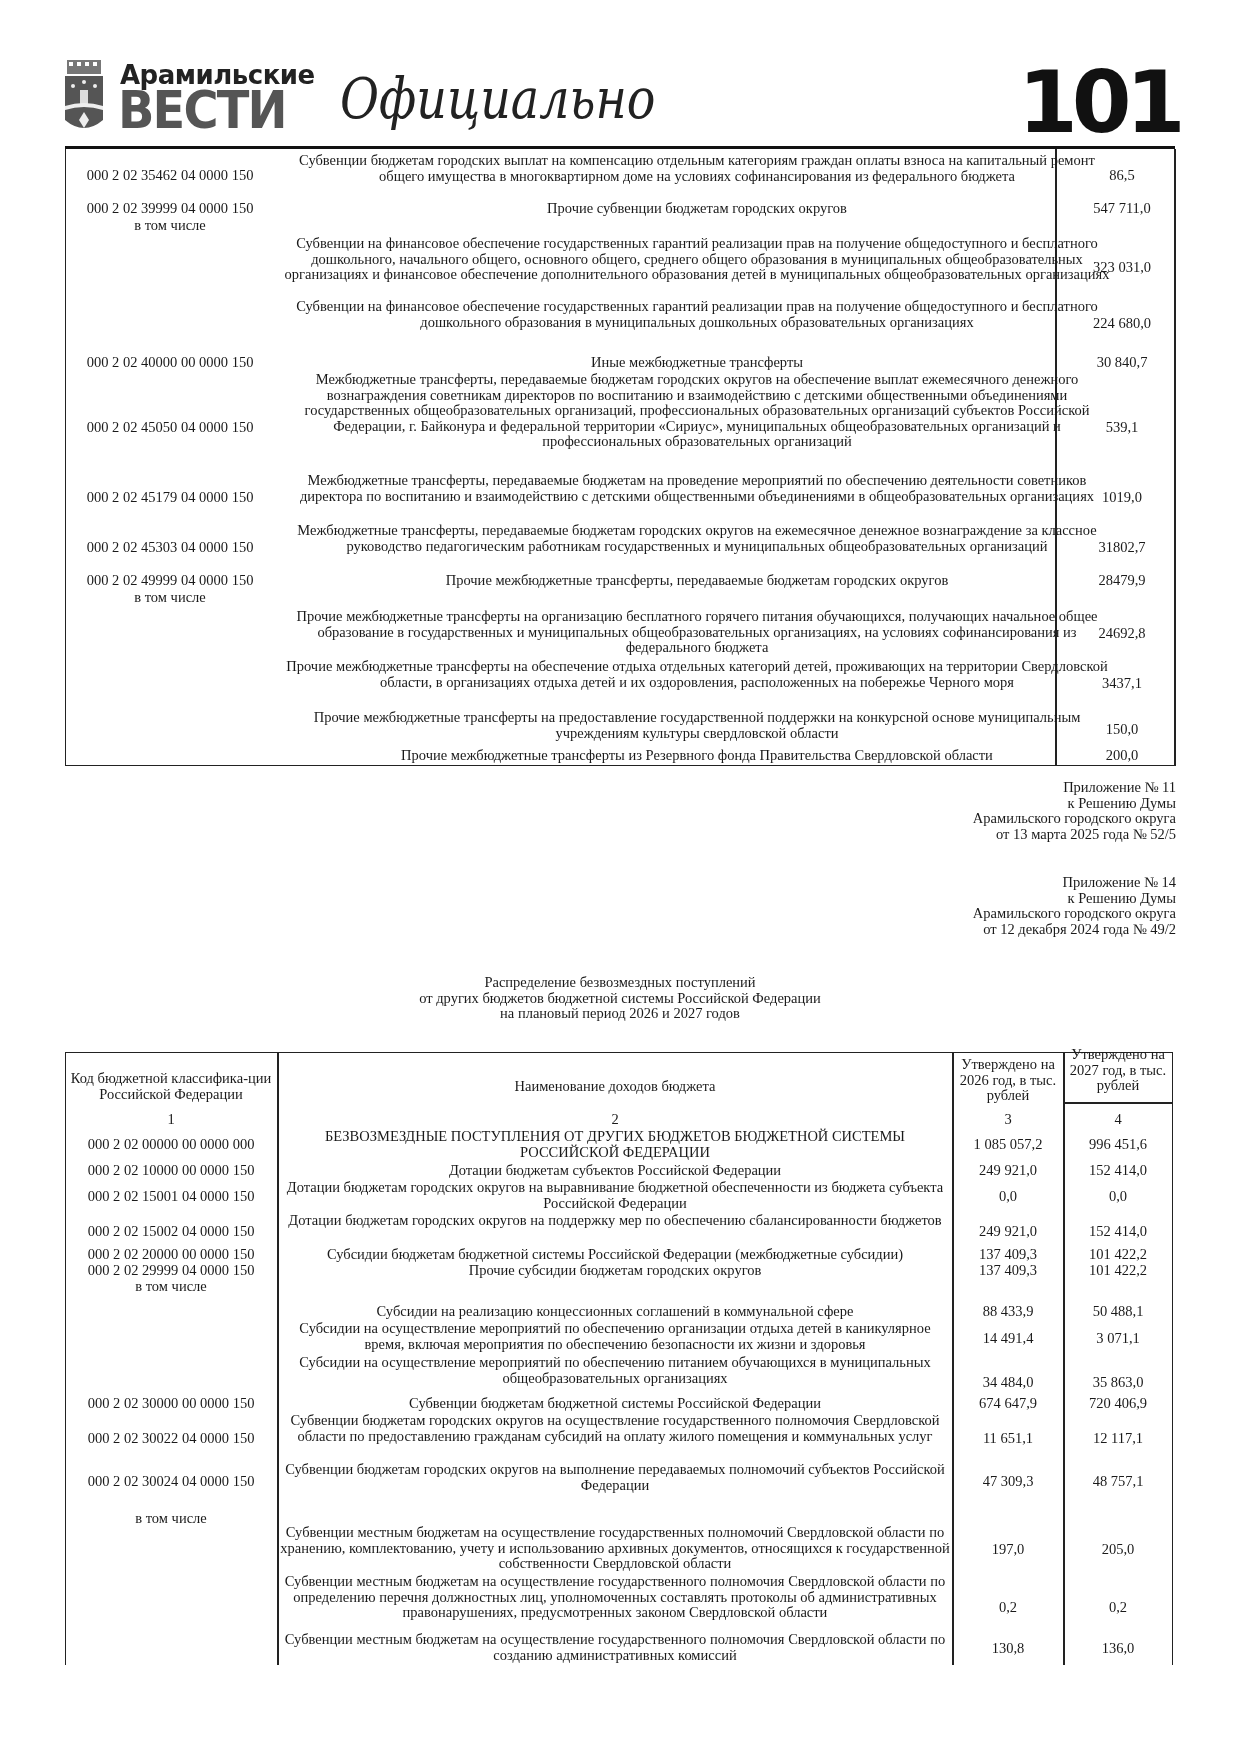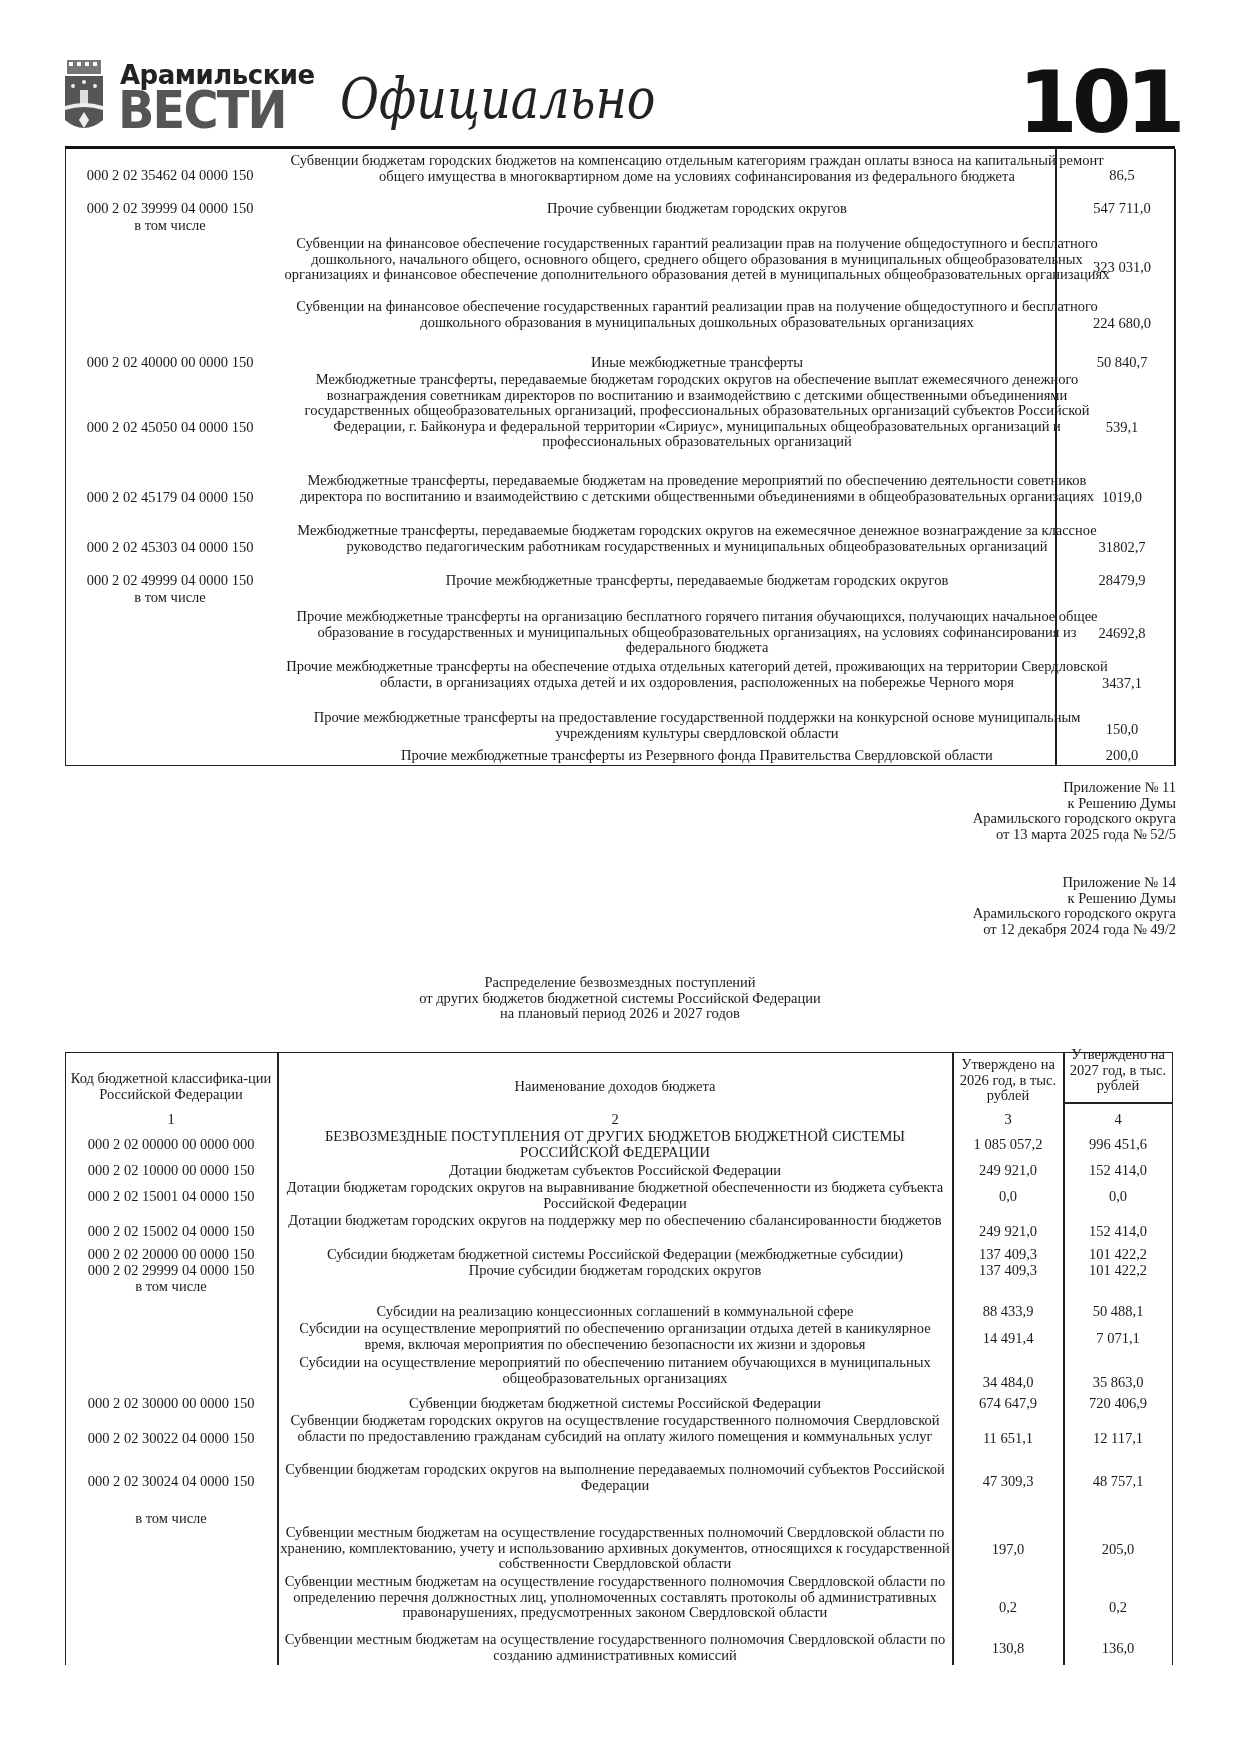--- a/index.html
+++ b/index.html
@@ -70,41 +70,41 @@
   <div class="section-title">Официально</div>
   <div class="page-num">101</div>
 </div>
 <div class="abs header-rule"></div>
 
 <div class="abs t1"></div>
 <div class="abs t1-vline"></div>
 
 <div class="row" style="top:153px">
   <div class="code" style="top:15px">000 2 02 35462 04 0000 150</div>
-  <div class="name">Субвенции бюджетам городских бюджетов на компенсацию отдельным категориям граждан оплаты взноса на капитальный ремонт общего имущества в многоквартирном доме на условиях софинансирования из федерального бюджета</div>
+  <div class="name">Субвенции бюджетам городских выплат на компенсацию отдельным категориям граждан оплаты взноса на капитальный ремонт общего имущества в многоквартирном доме на условиях софинансирования из федерального бюджета</div>
   <div class="val" style="top:15px">86,5</div>
 </div>
 <div class="row" style="top:201px">
   <div class="code">000 2 02 39999 04 0000 150</div>
   <div class="code" style="top:17px">в том числе</div>
   <div class="name">Прочие субвенции бюджетам городских округов</div>
   <div class="val">547 711,0</div>
 </div>
 <div class="row" style="top:236px">
   <div class="name">Субвенции на финансовое обеспечение государственных гарантий реализации прав на получение общедоступного и бесплатного дошкольного, начального общего, основного общего, среднего общего образования в муниципальных общеобразовательных организациях и финансовое обеспечение дополнительного образования детей в муниципальных общеобразовательных организациях</div>
   <div class="val" style="top:24px">323 031,0</div>
 </div>
 <div class="row" style="top:299px">
   <div class="name">Субвенции на финансовое обеспечение государственных гарантий реализации прав на получение общедоступного и бесплатного дошкольного образования в муниципальных дошкольных образовательных организациях</div>
   <div class="val" style="top:17px">224 680,0</div>
 </div>
 <div class="row" style="top:355px">
   <div class="code">000 2 02 40000 00 0000 150</div>
   <div class="name">Иные межбюджетные трансферты</div>
-  <div class="val">50 840,7</div>
+  <div class="val">30 840,7</div>
 </div>
 <div class="row" style="top:372px">
   <div class="code" style="top:48px">000 2 02 45050 04 0000 150</div>
   <div class="name">Межбюджетные трансферты, передаваемые бюджетам городских округов на обеспечение выплат ежемесячного денежного вознаграждения советникам директоров по воспитанию и взаимодействию с детскими общественными объединениями государственных общеобразовательных организаций, профессиональных образовательных организаций субъектов Российской Федерации, г. Байконура и федеральной территории «Сириус», муниципальных общеобразовательных организаций и профессиональных образовательных организаций</div>
   <div class="val" style="top:48px">539,1</div>
 </div>
 <div class="row" style="top:473px">
   <div class="code" style="top:17px">000 2 02 45179 04 0000 150</div>
   <div class="name">Межбюджетные трансферты, передаваемые бюджетам на проведение мероприятий по обеспечению деятельности советников директора по воспитанию и взаимодействию с детскими общественными объединениями в общеобразовательных организациях</div>
   <div class="val" style="top:17px">1019,0</div>
@@ -213,21 +213,21 @@
   <div class="c4">101 422,2</div>
 </div>
 <div class="r2" style="top:1304px">
   <div class="c2">Субсидии на реализацию концессионных соглашений в коммунальной сфере</div>
   <div class="c3">88 433,9</div>
   <div class="c4">50 488,1</div>
 </div>
 <div class="r2" style="top:1321px">
   <div class="c2">Субсидии на осуществление мероприятий по обеспечению организации отдыха детей в каникулярное время, включая мероприятия по обеспечению безопасности их жизни и здоровья</div>
   <div class="c3" style="top:10px">14 491,4</div>
-  <div class="c4" style="top:10px">7 071,1</div>
+  <div class="c4" style="top:10px">3 071,1</div>
 </div>
 <div class="r2" style="top:1355px">
   <div class="c2">Субсидии на осуществление мероприятий по обеспечению питанием обучающихся в муниципальных общеобразовательных организациях</div>
   <div class="c3" style="top:20px">34 484,0</div>
   <div class="c4" style="top:20px">35 863,0</div>
 </div>
 <div class="r2" style="top:1396px">
   <div class="c1">000 2 02 30000 00 0000 150</div>
   <div class="c2">Субвенции бюджетам бюджетной системы Российской Федерации</div>
   <div class="c3">674 647,9</div>

